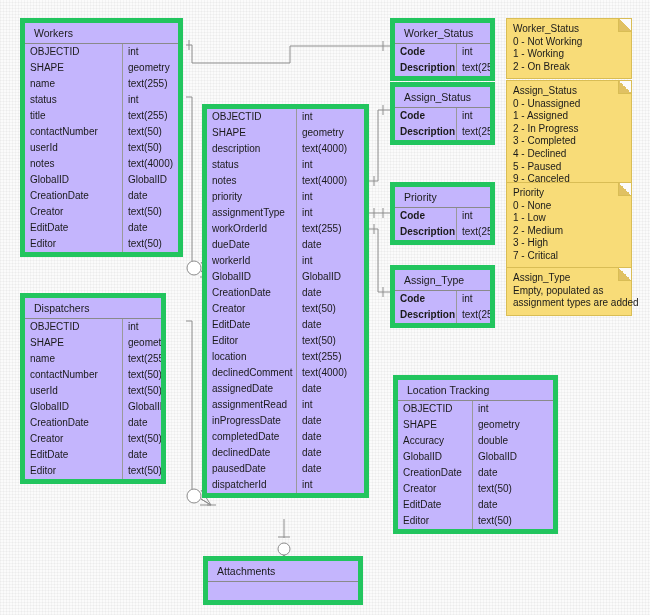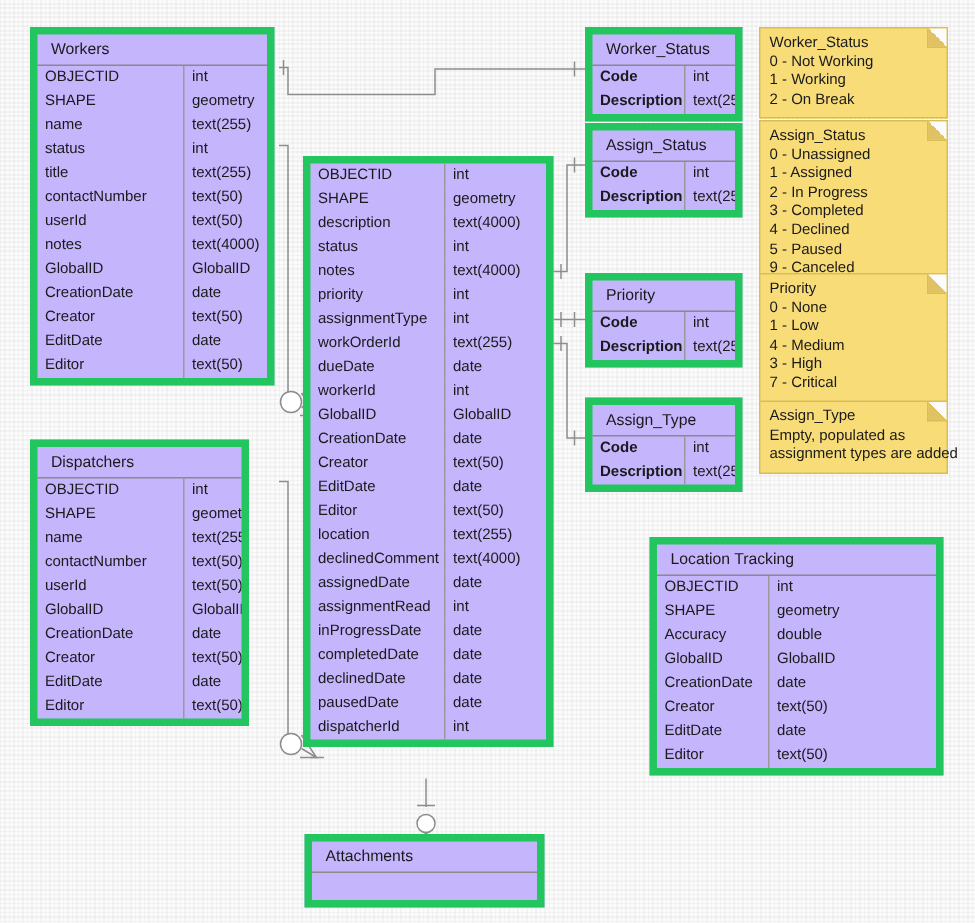--- a/index.html
+++ b/index.html
@@ -395,21 +395,21 @@
           <span class="c-name">Code</span>
           <span class="c-type">int</span>
         </div>
       <div class="row">
           <span class="c-name">Description</span>
           <span class="c-type">text(255)</span>
         </div>
     </div>
   </div>
 
-  <div class="entity split-75" style="left:393px;top:358px;width:196px;margin-left:40px;">
+  <div class="entity split-75" style="left:393px;top:375px;width:165px;">
     <div class="ent-title">Location Tracking</div>
     <div class="ent-rows">
       <div class="row">
           <span class="c-name">OBJECTID</span>
           <span class="c-type">int</span>
         </div>
       <div class="row">
           <span class="c-name">SHAPE</span>
           <span class="c-type">geometry</span>
         </div>
@@ -463,21 +463,21 @@
     <div class="nline">4 - Declined</div>
     <div class="nline">5 - Paused</div>
     <div class="nline">9 - Canceled</div>
   </div>
 
   <div class="note" style="left:506px;top:182px;width:126px;">
     <div class="fold"></div>
     <div class="nline">Priority</div>
     <div class="nline">0 - None</div>
     <div class="nline">1 - Low</div>
-    <div class="nline">4 - Medium</div>
+    <div class="nline">2 - Medium</div>
     <div class="nline">3 - High</div>
     <div class="nline">7 - Critical</div>
   </div>
 
   <div class="note" style="left:506px;top:267px;width:126px;">
     <div class="fold"></div>
     <div class="nline">Assign_Type</div>
     <div class="nline">Empty, populated as</div>
     <div class="nline">assignment types are added</div>
   </div>

